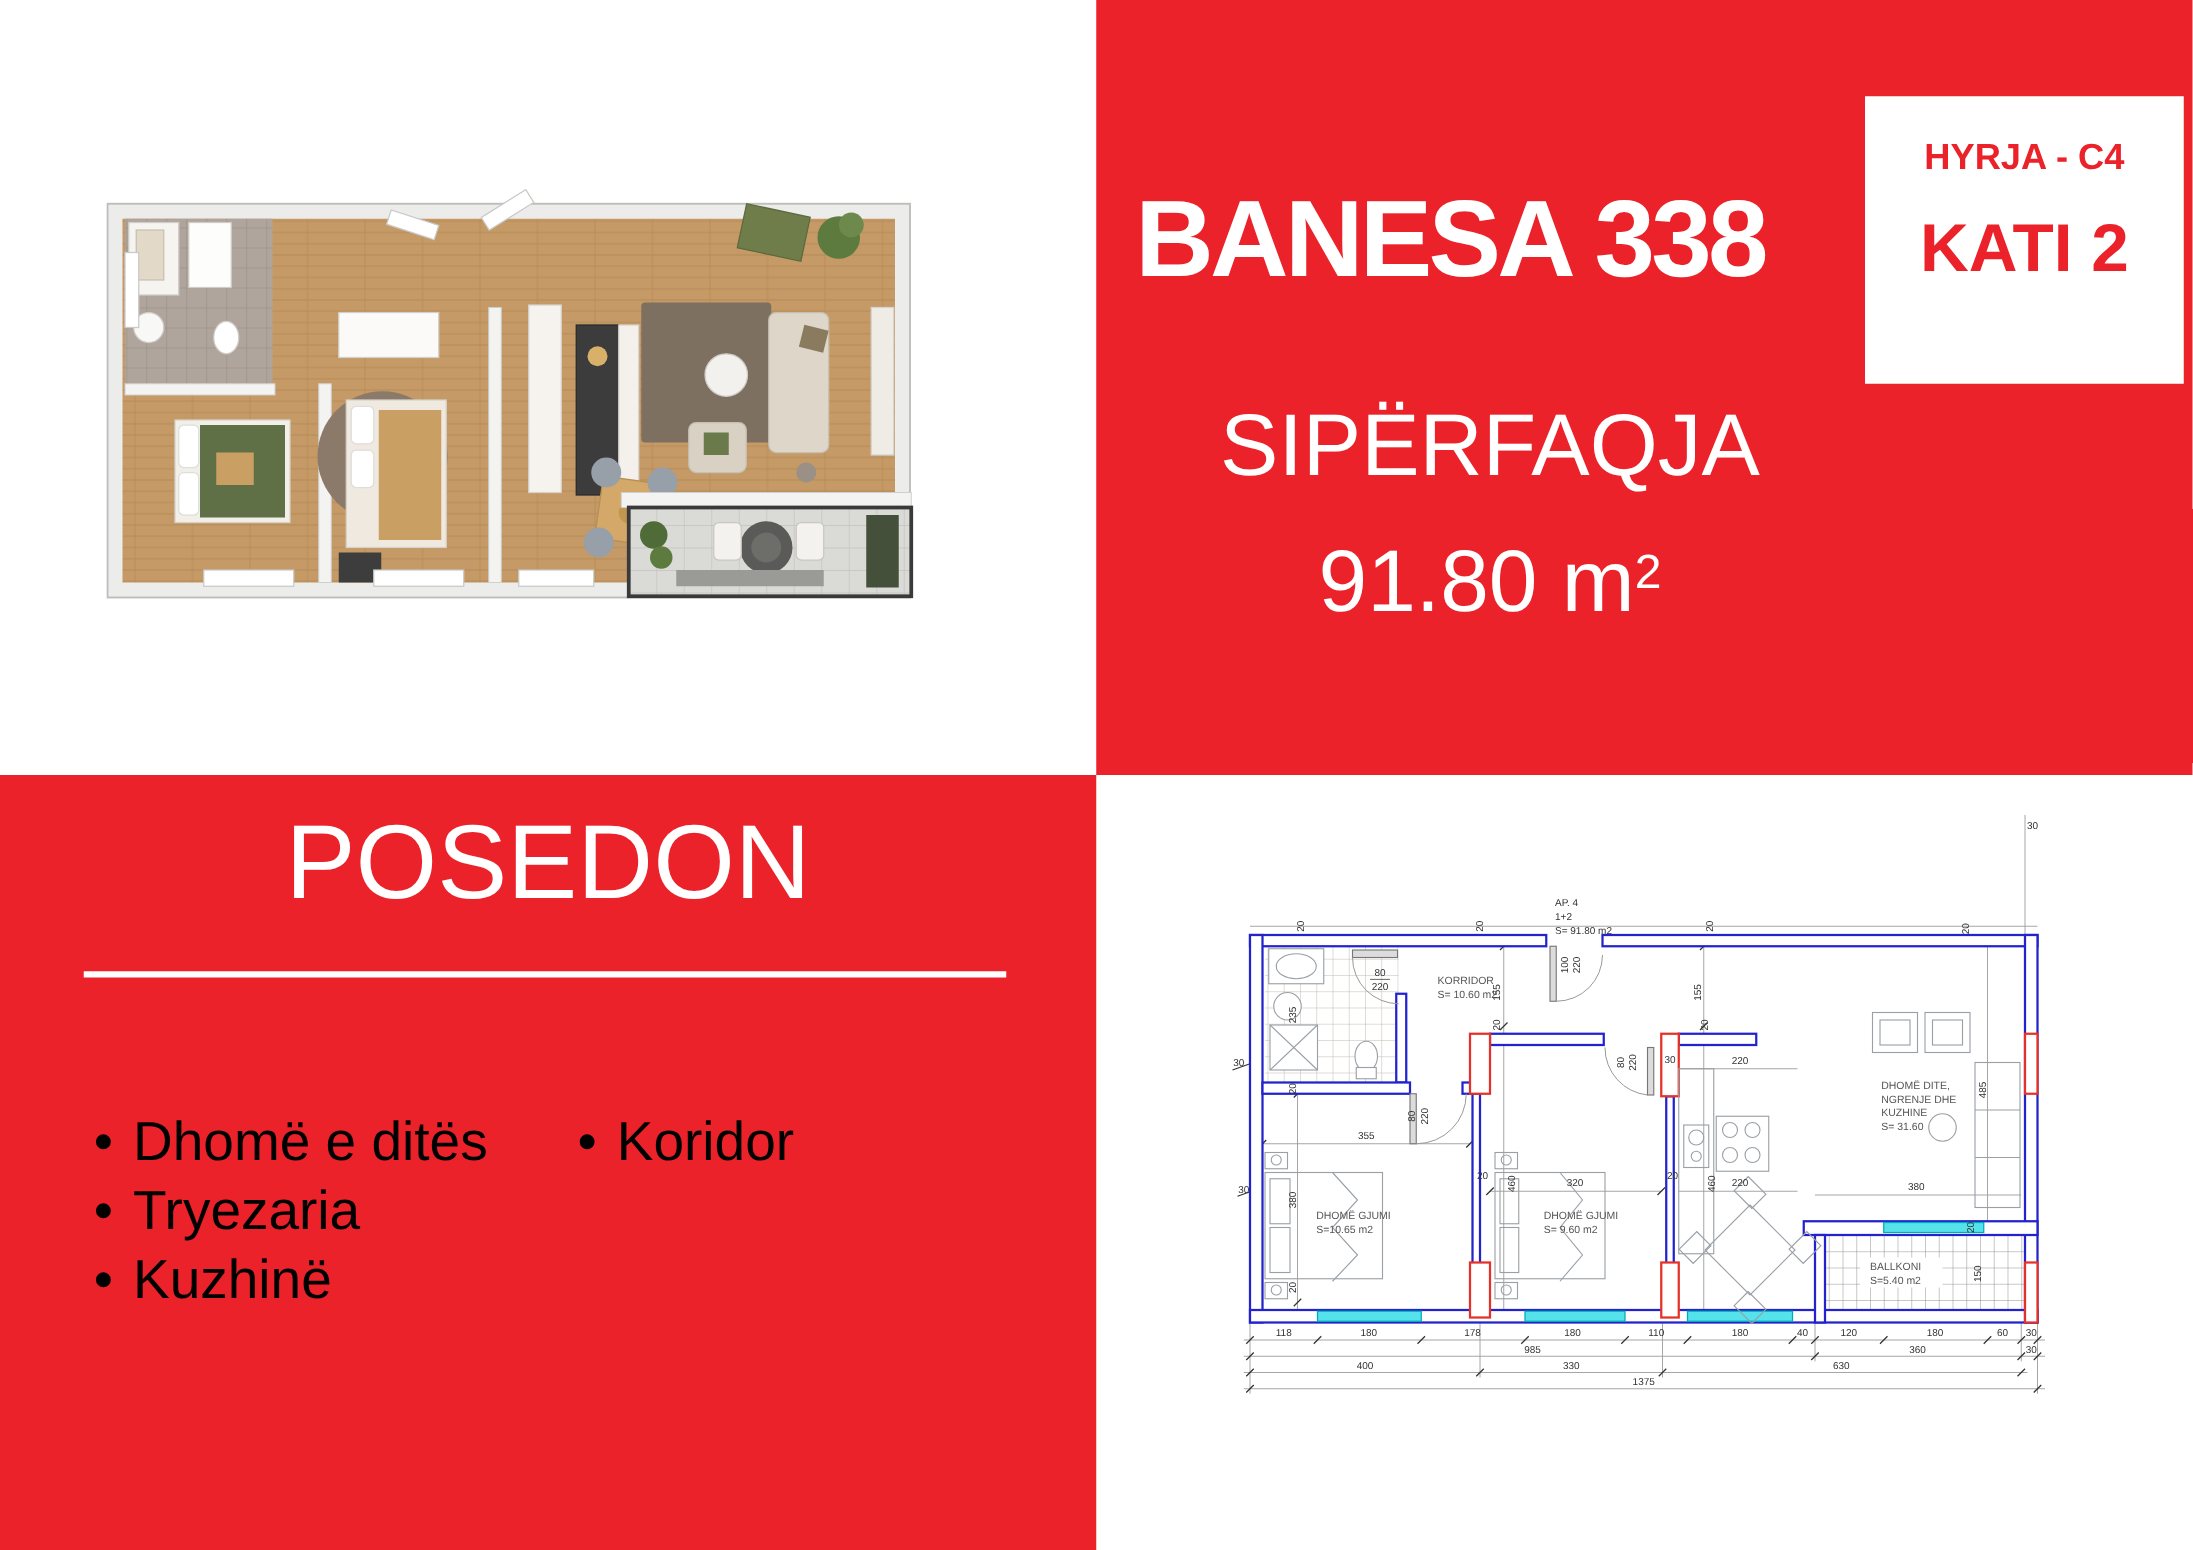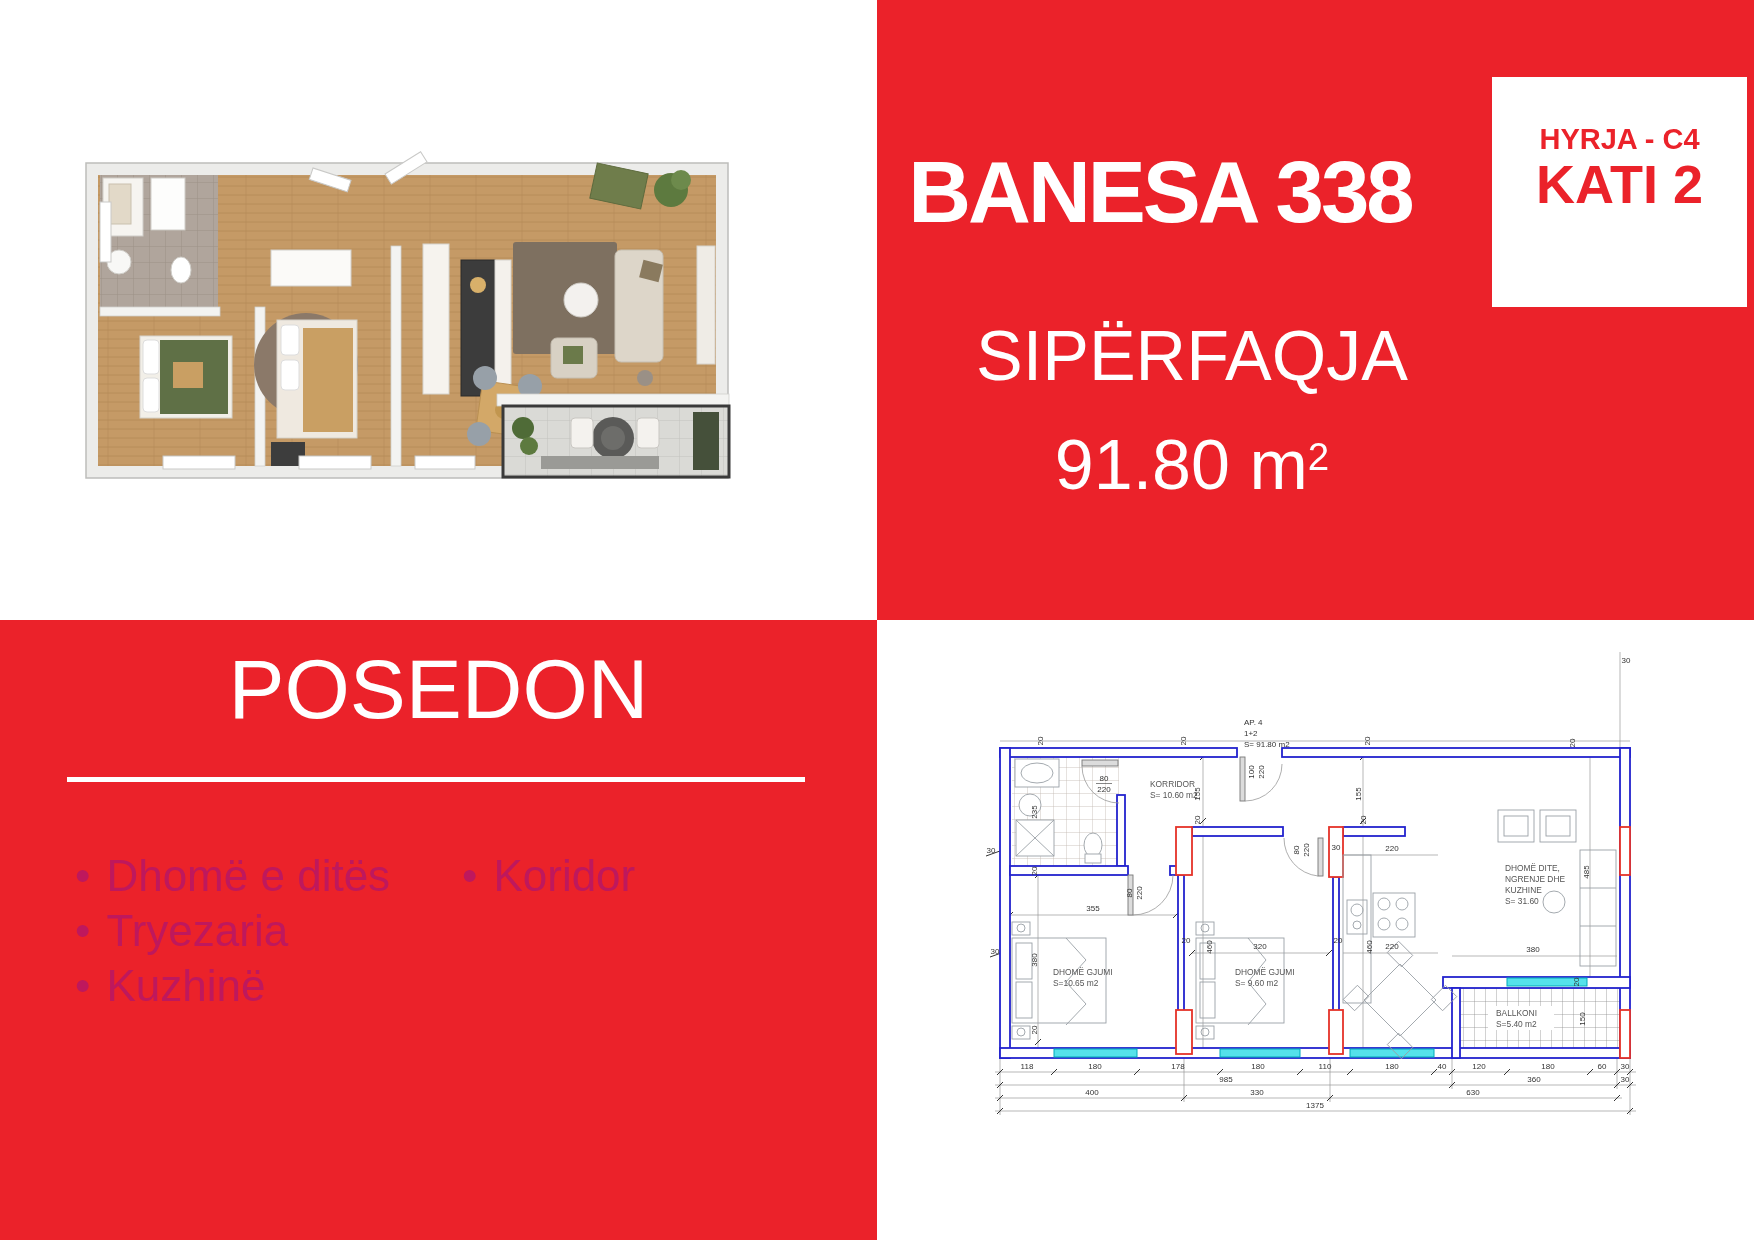--- a/index.html
+++ b/index.html
@@ -11,30 +11,30 @@
   .abs{position:absolute;}
   
   .panel-red{background:#EB222A;}
   #q-tr{left:877px;top:0;width:877px;height:620px;}
   #q-bl{left:0;top:620px;width:877px;height:620px;}
 
   
   #banesa-title{left:877px;top:146px;width:566px;text-align:center;color:#fff;
     font-size:87px;font-weight:bold;letter-spacing:-3px;line-height:1.05;}
   #info-box{left:1492px;top:77px;width:255px;height:230px;background:#ffffff;text-align:center;}
-  #entry-label{margin-top:45px;color:#EB222A;font-weight:bold;font-size:29px;line-height:34px;letter-spacing:0px;}
-  #floor-label{color:#EB222A;font-weight:bold;font-size:54px;line-height:56px;}
+  #entry-label{margin-top:32px;color:#EB222A;font-weight:bold;font-size:29px;line-height:34px;letter-spacing:0px;}
+  #floor-label{margin-top:28px;color:#EB222A;font-weight:bold;font-size:54px;line-height:56px;}
   #siper-heading{left:877px;top:318px;width:630px;text-align:center;color:#fff;font-size:70px;line-height:1.1;}
   #area-line{left:877px;top:410px;width:630px;text-align:center;color:#fff;font-size:70px;line-height:1.1;margin-top:17px;}
   #area-line sup{font-size:55%;vertical-align:baseline;position:relative;top:-0.5em;}
 
   
   #posedon-title{left:0;top:645px;width:877px;text-align:center;color:#fff;font-size:84px;line-height:1.05;}
   #posedon-divider{left:67px;top:777px;width:738px;height:5px;background:#ffffff;}
-  .feat-col{top:848px;color:#be185d;font-size:44px;list-style:none;margin:0;padding:0;}
+  .feat-col{top:886px;color:#000000;font-size:44px;list-style:none;margin:0;padding:0;}
   #feat-left{left:75px;width:380px;}
   #feat-right{left:462px;width:380px;}
   .feat-col li{line-height:55px;white-space:nowrap;}
   .feat-col li::before{content:"\2022";margin-right:16px;}
 
   
   .dt{font-size:8px;fill:#333;text-anchor:middle;font-family:"Liberation Sans",sans-serif;}
   .rl{font-size:8.4px;fill:#555;text-anchor:start;font-family:"Liberation Sans",sans-serif;}
   .ap{font-size:8px;fill:#333;text-anchor:start;font-family:"Liberation Sans",sans-serif;}
 </style>

